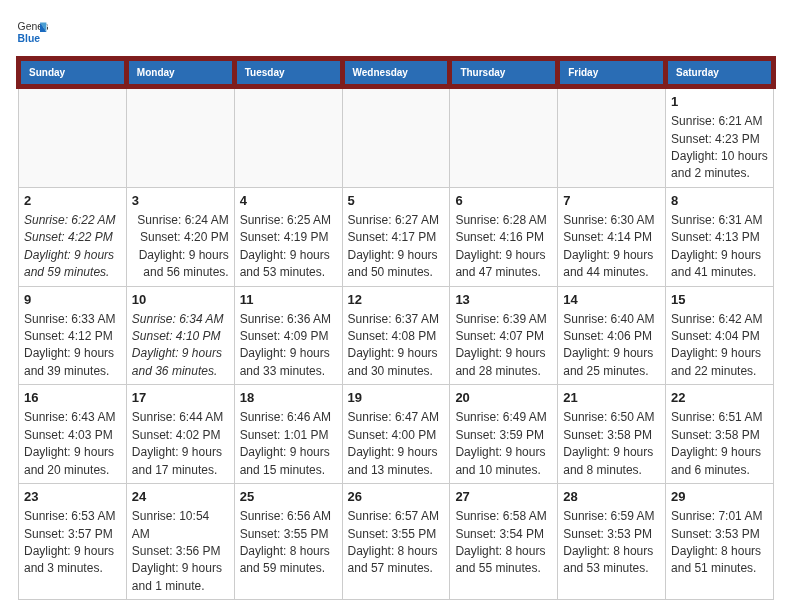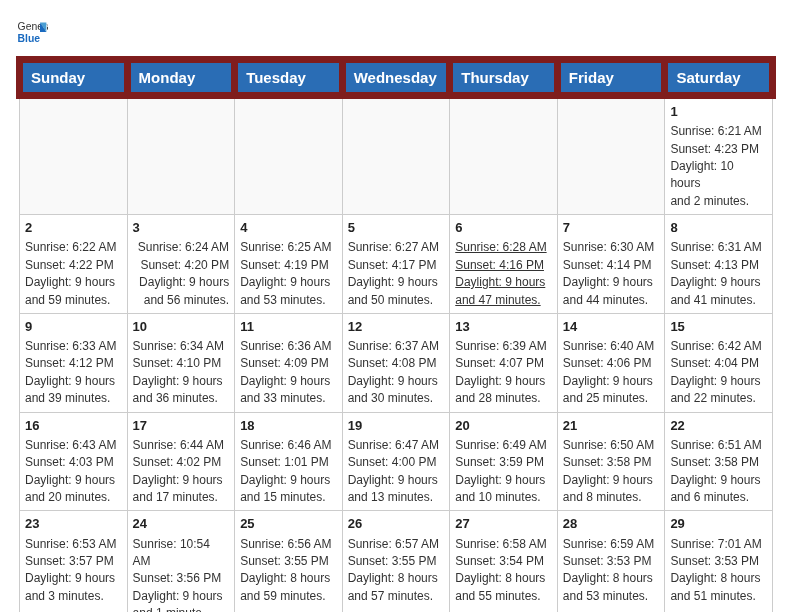--- a/index.html
+++ b/index.html
@@ -43,23 +43,23 @@
       width: 100%;
       border-collapse: collapse;
       border: 1px solid #ccc;
       font-size: 11px;
     }
     .calendar thead tr th {
       background-color: #2a6db5;
       color: #fff;
       text-align: left;
       padding: 6px 8px;
-      font-size: 15px;
+      font-size: 10px;
       font-weight: bold;
-      border: 7px solid #7f1d1d;
+      border: 5px solid #7f1d1d;
     }
     .calendar tbody tr td {
       vertical-align: top;
       border: 1px solid #ccc;
       padding: 4px 5px;
       width: calc(100% / 7);
       min-height: 70px;
       color: #333;
       line-height: 1.4;
     }
@@ -124,21 +124,21 @@
           <span class="day-number">1</span>
           <div class="day-info" style="white-space: pre-line;">Sunrise: 6:21 AM
 Sunset: 4:23 PM
 Daylight: 10 hours
 and 2 minutes.</div>
         </td>
       </tr>
       <tr>
         <td>
           <span class="day-number">2</span>
-          <div class="day-info" style="white-space: pre-line;">Sunrise: 6:22 AM
+          <div class="day-info" style="white-space: pre-line; font-style: italic;">Sunrise: 6:22 AM
 Sunset: 4:22 PM
 Daylight: 9 hours
 and 59 minutes.</div>
         </td>
         <td>
           <span class="day-number">3</span>
           <div class="day-info" style="white-space: pre-line; text-align: right;">Sunrise: 6:24 AM
 Sunset: 4:20 PM
 Daylight: 9 hours
 and 56 minutes.</div>
@@ -152,21 +152,21 @@
         </td>
         <td>
           <span class="day-number">5</span>
           <div class="day-info" style="white-space: pre-line;">Sunrise: 6:27 AM
 Sunset: 4:17 PM
 Daylight: 9 hours
 and 50 minutes.</div>
         </td>
         <td>
           <span class="day-number">6</span>
-          <div class="day-info" style="white-space: pre-line; text-decoration: underline;">Sunrise: 6:28 AM
+          <div class="day-info" style="white-space: pre-line;">Sunrise: 6:28 AM
 Sunset: 4:16 PM
 Daylight: 9 hours
 and 47 minutes.</div>
         </td>
         <td>
           <span class="day-number">7</span>
           <div class="day-info" style="white-space: pre-line;">Sunrise: 6:30 AM
 Sunset: 4:14 PM
 Daylight: 9 hours
 and 44 minutes.</div>
@@ -182,21 +182,21 @@
       <tr>
         <td>
           <span class="day-number">9</span>
           <div class="day-info" style="white-space: pre-line;">Sunrise: 6:33 AM
 Sunset: 4:12 PM
 Daylight: 9 hours
 and 39 minutes.</div>
         </td>
         <td>
           <span class="day-number">10</span>
-          <div class="day-info" style="white-space: pre-line;">Sunrise: 6:34 AM
+          <div class="day-info" style="white-space: pre-line; font-style: italic;">Sunrise: 6:34 AM
 Sunset: 4:10 PM
 Daylight: 9 hours
 and 36 minutes.</div>
         </td>
         <td>
           <span class="day-number">11</span>
           <div class="day-info" style="white-space: pre-line;">Sunrise: 6:36 AM
 Sunset: 4:09 PM
 Daylight: 9 hours
 and 33 minutes.</div>

